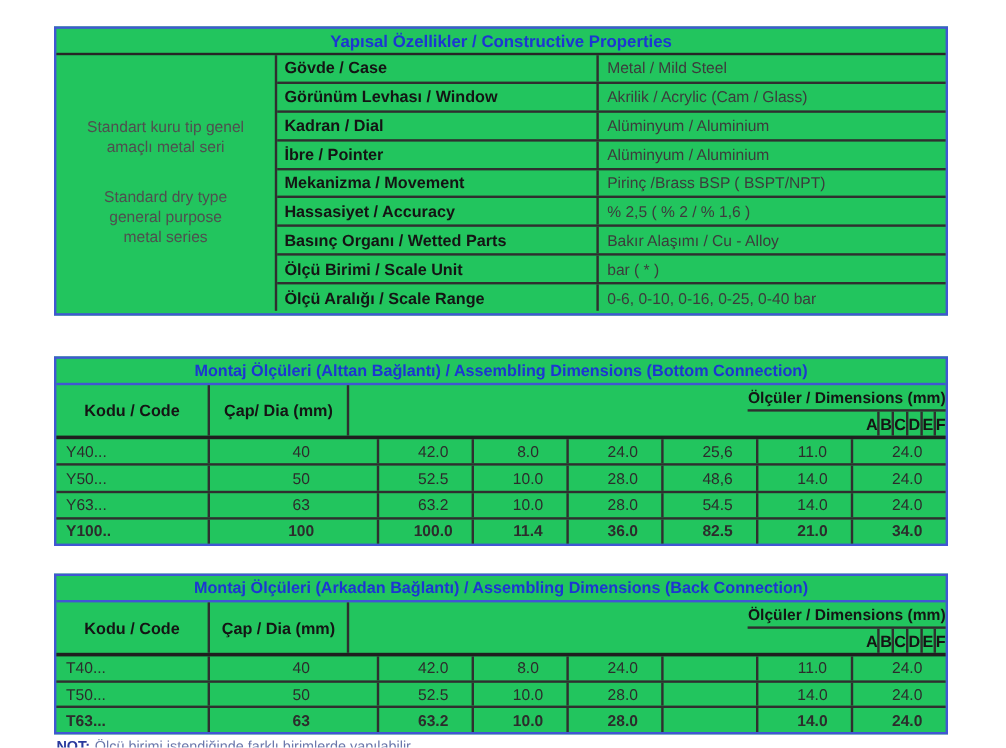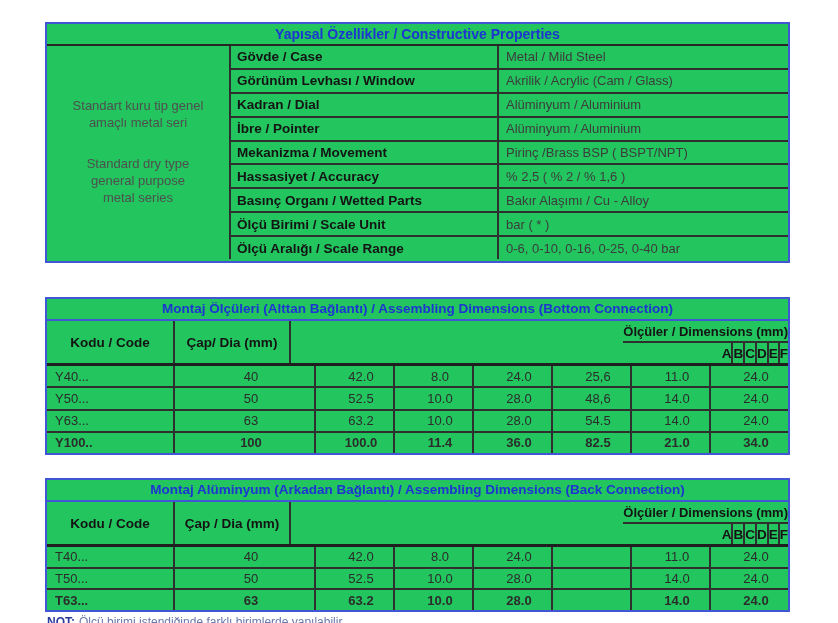--- a/index.html
+++ b/index.html
@@ -221,21 +221,21 @@
       <div class="dim-cell val">11.4</div>
       <div class="dim-cell val">36.0</div>
       <div class="dim-cell val">82.5</div>
       <div class="dim-cell val">21.0</div>
       <div class="dim-cell val">34.0</div>
     </div>
   </div>
 </div>
 
 <div class="tbl dim-tbl" id="t3">
-  <div class="tbl-title">Montaj Alüminyum (Arkadan Bağlantı) / Assembling Dimensions (Back Connection)</div>
+  <div class="tbl-title">Montaj Ölçüleri (Arkadan Bağlantı) / Assembling Dimensions (Back Connection)</div>
   <div class="dim-head">
     <div class="dim-head-code">Kodu / Code</div>
     <div class="dim-head-dia">Çap / Dia (mm)</div>
     <div class="dim-head-right">
       <div class="dim-head-span">Ölçüler / Dimensions (mm)</div>
       <div class="dim-head-cols">
         <div class="dim-head-col">A</div>
         <div class="dim-head-col">B</div>
         <div class="dim-head-col">C</div>
         <div class="dim-head-col">D</div>

